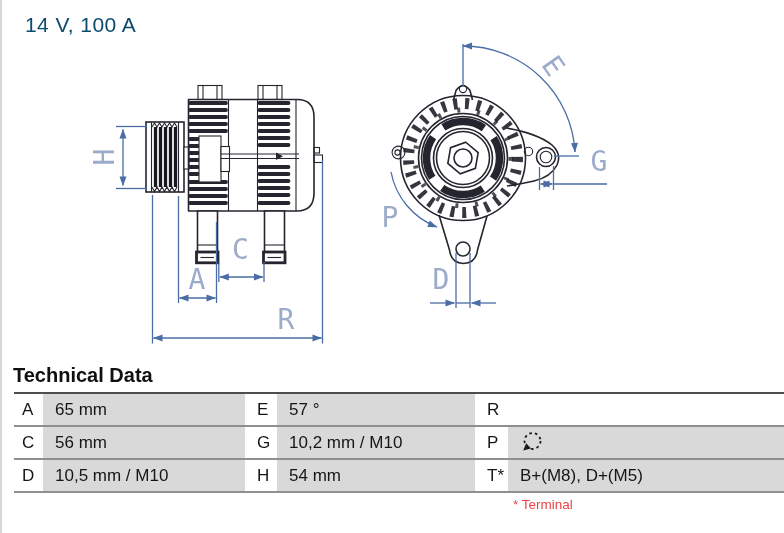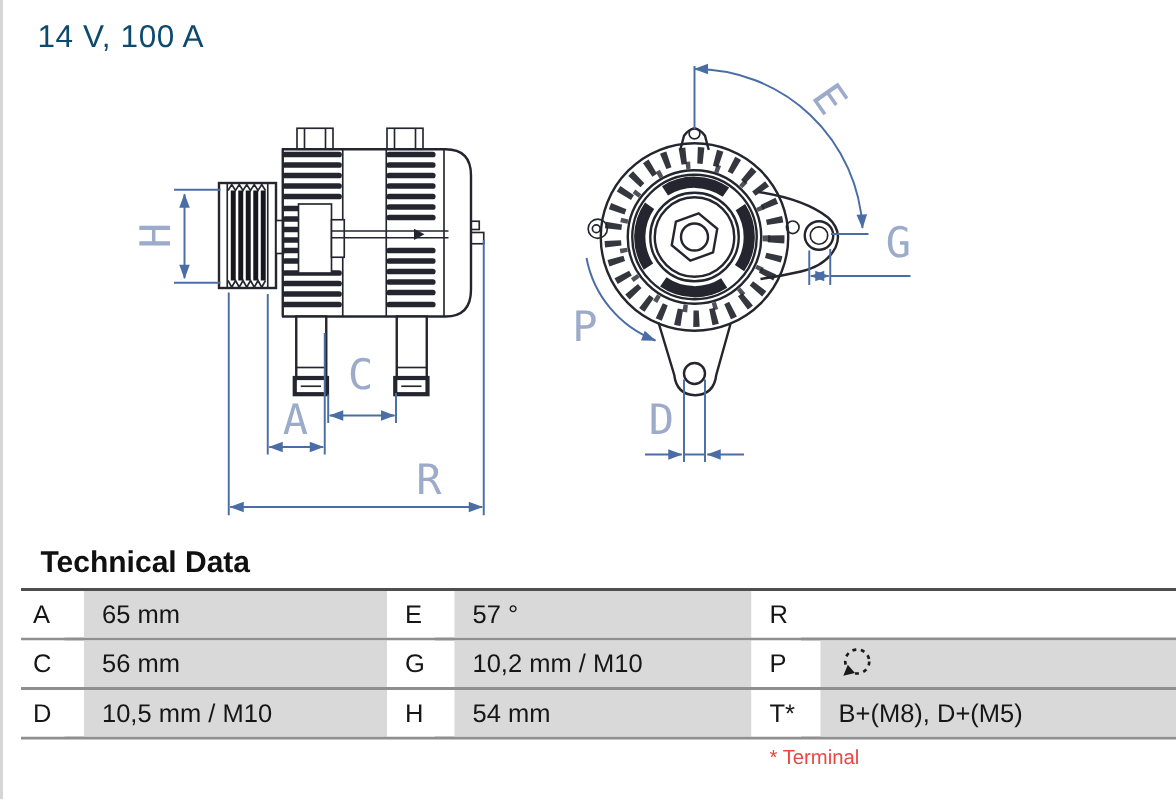--- a/index.html
+++ b/index.html
@@ -8,27 +8,27 @@
   .left-edge{position:absolute;left:0;top:0;width:2px;height:533px;background:#d6d6d6;}
   .rating{position:absolute;left:25px;top:13px;font-size:21px;color:#0c4a6e;letter-spacing:.4px;}
   .diagram{position:absolute;left:0;top:0;width:784px;height:358px;}
   .dim-line{stroke:#4a6da6;stroke-width:1.3;fill:none;}
   .dim-text{fill:#9cabca;font-family:"DejaVu Sans Mono",monospace;font-size:28px;}
   .ink{stroke:#25252f;fill:none;stroke-width:1.6;}
   .ink-thin{stroke:#25252f;fill:none;stroke-width:1.1;}
   .fin{stroke:#25252f;stroke-width:3.8;stroke-linecap:round;}
   .whitefill{fill:#fff;}
   .tech{position:absolute;left:0;top:358px;width:784px;height:175px;}
-  .tech-title{position:absolute;left:27px;top:6px;font-size:20px;font-weight:bold;color:#101010;}
+  .tech-title{position:absolute;left:13px;top:6px;font-size:20px;font-weight:bold;color:#101010;}
   .rows{position:absolute;top:34px;left:14px;width:770px;border-top:2px solid #4e4e4e;}
   .row{display:flex;height:31px;border-bottom:2px solid #8f8f8f;}
   .cell{display:flex;align-items:center;box-sizing:border-box;font-size:17px;color:#161616;white-space:nowrap;}
   .k{background:#fff;padding-left:12px;}
   .k.first{padding-left:8px;}
-  .v{background:#d9d9d9;padding-left:12px;margin-left:13px;}
+  .v{background:#d9d9d9;padding-left:12px;}
   .w-k1{width:29px;}.w-v1{width:202px;}
   .w-k2{width:32px;}.w-v2{width:198px;}
   .w-k3{width:33px;}.w-v3{flex:1;}
   .footnote{position:absolute;left:513px;top:139px;font-size:13.5px;color:#ef4444;}
   .rot-icon{display:block;margin-top:-2px;}
 </style>
 </head>
 <body>
 
 <div class="screen">

